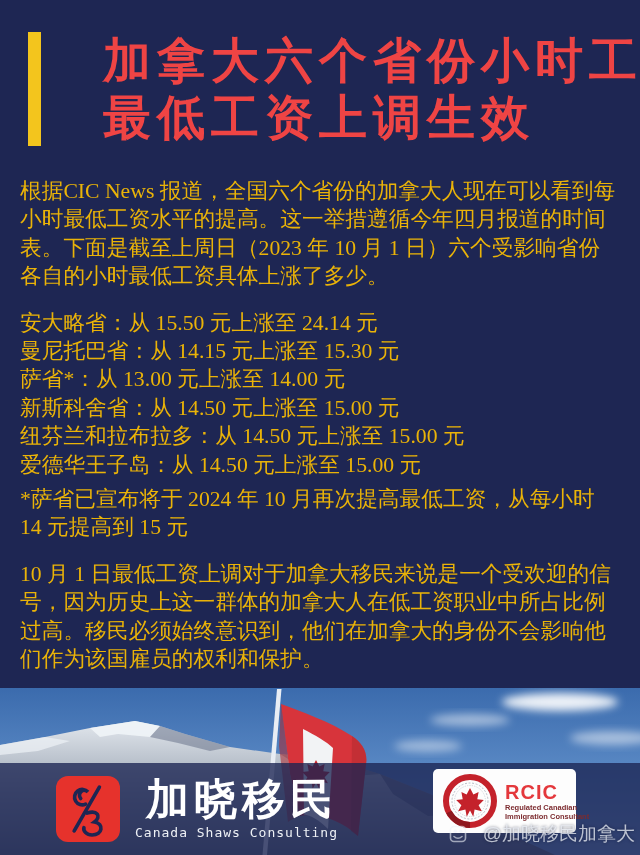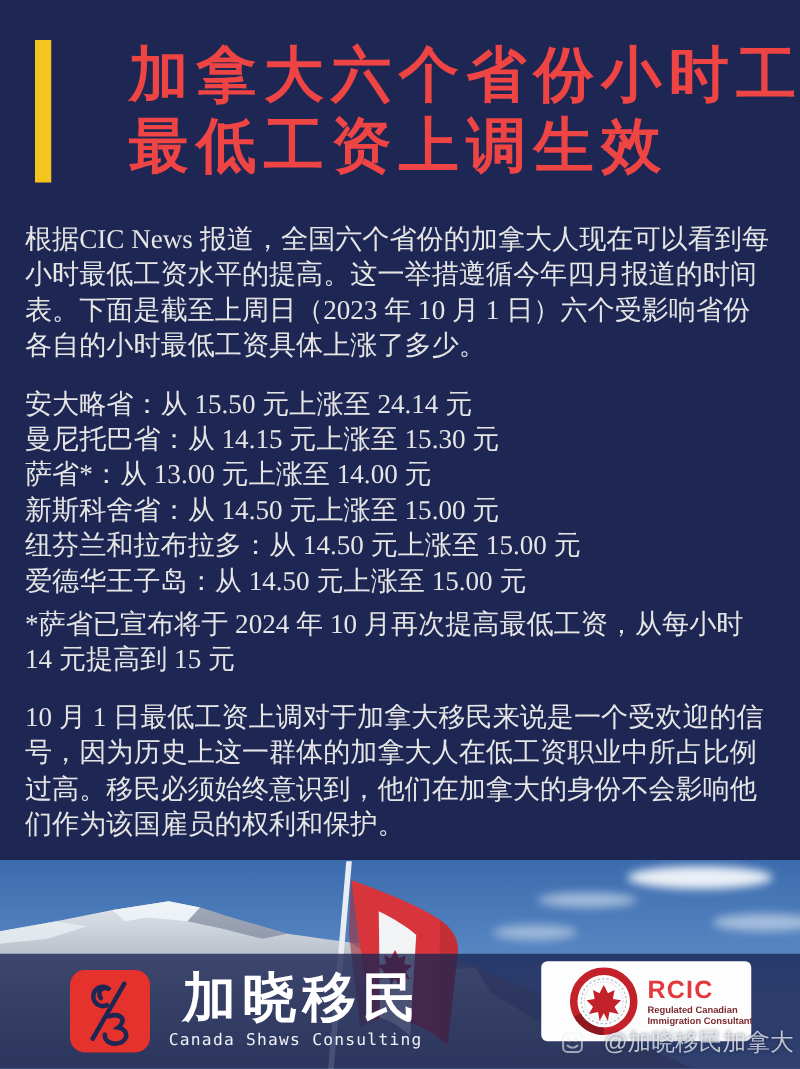--- a/index.html
+++ b/index.html
@@ -35,21 +35,21 @@
     white-space: nowrap;
     margin-left: 48px;
   }
 
   
   .article {
     position: absolute;
     left: 20px;
     top: 177px;
     width: 598px;
-    color: #e5e5e5;
+    color: #eab308;
     font-size: 21.7px;
     line-height: 28.4px;
   }
   .article p { margin: 0; }
   .para.intro { margin-bottom: 18px; }
   .province-list { }
   .province-row { line-height: 28.4px; }
   .para.footnote { margin-top: 6px; }
   .para.closing { margin-top: 18px; }
 
@@ -106,28 +106,28 @@
     letter-spacing: 1px;
     color: #EEF1F6;
     margin-top: 5px;
     white-space: nowrap;
   }
 
   .rcic-card {
     position: absolute;
     left: 433px;
     top: 81px;
-    width: 168px;
+    width: 143px;
     height: 64px;
     background: #FDFDFD;
     border-radius: 5px;
     display: flex;
     align-items: center;
     gap: 7px;
-    padding: 4px 22px;
+    padding: 4px 9px;
     box-sizing: border-box;
   }
   .rcic-emblem { flex: 0 0 auto; display: flex; }
   .rcic-text { font-family: "Liberation Sans", "DejaVu Sans", sans-serif; }
   .rcic-abbr {
     font-size: 20px;
     font-weight: 800;
     letter-spacing: 1px;
     color: #E4383C;
     line-height: 22px;

